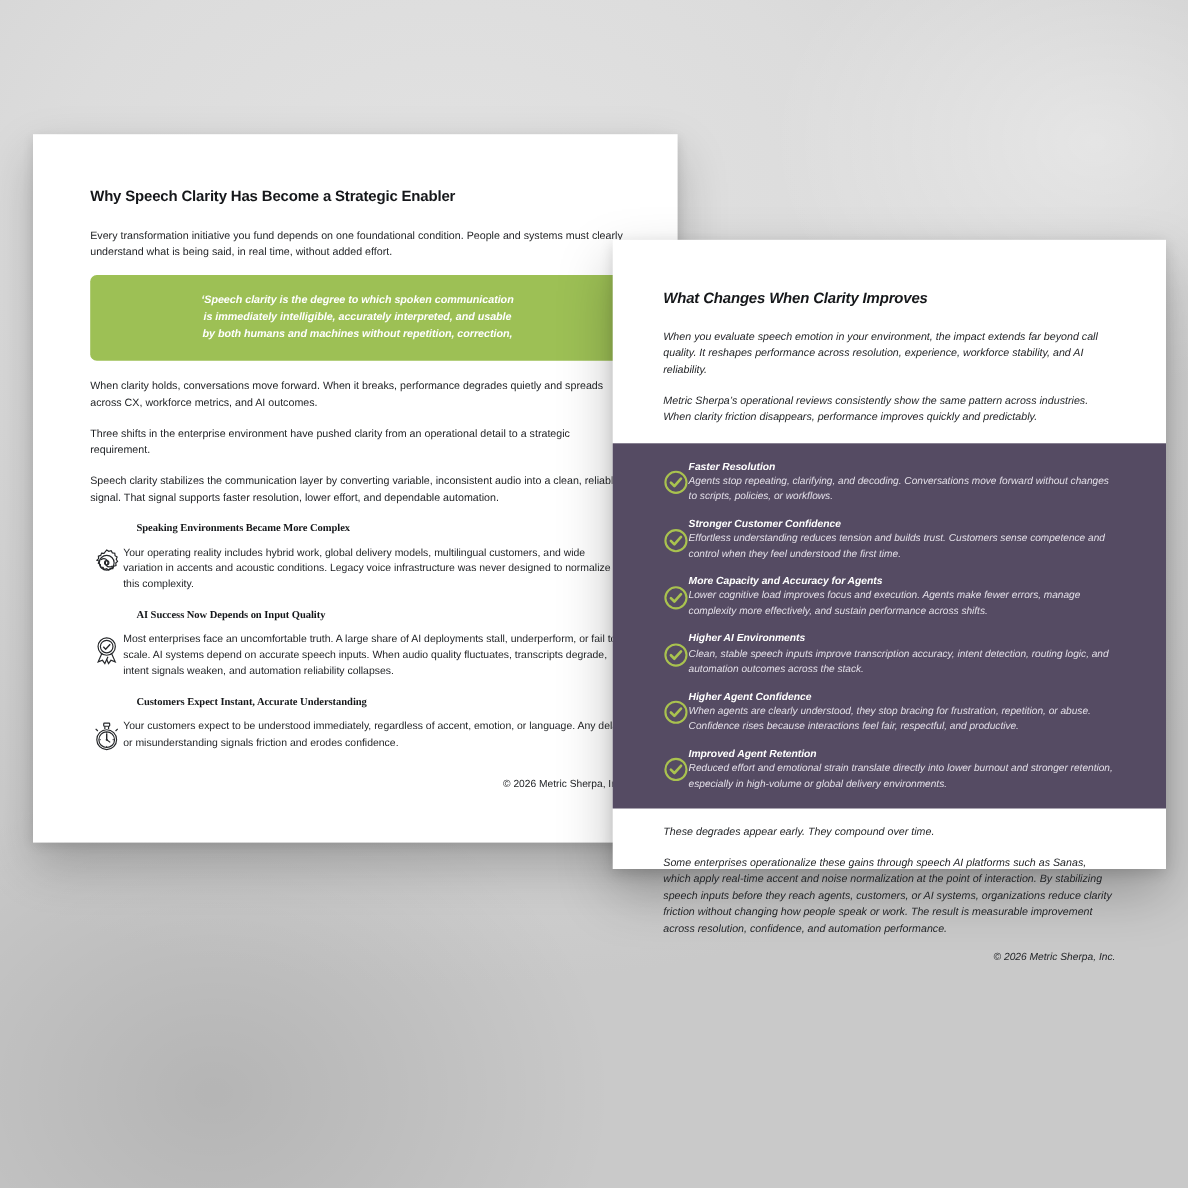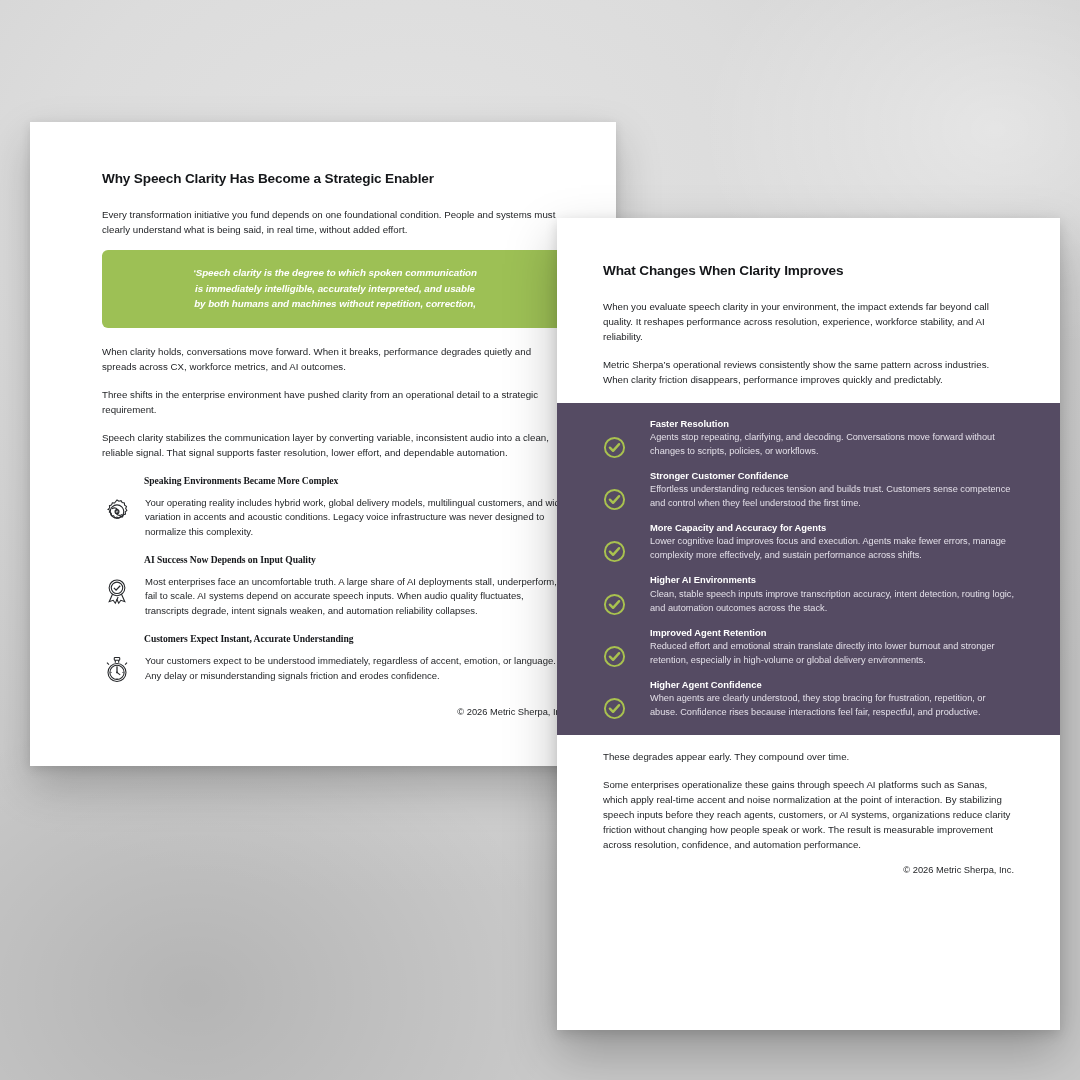--- a/index.html
+++ b/index.html
@@ -37,32 +37,33 @@
   .page {
     position: absolute;
     background: #ffffff;
     box-sizing: border-box;
   }
   #page-left {
     left: 30px;
     top: 122px;
     width: 586px;
     height: 644px;
-    padding: 48px 48px 20px 72px;
+    padding: 48px 48px 20px 52px;
     box-shadow: 0 20px 42px rgba(0,0,0,0.22), 0 3px 10px rgba(0,0,0,0.12);
     z-index: 2;
   }
   #page-right {
     left: 557px;
     top: 218px;
     width: 503px;
-    height: 812px;
+    height: 572px;
     padding: 44px 0 20px 0;
     box-shadow: 0 22px 48px rgba(0,0,0,0.26), 0 4px 12px rgba(0,0,0,0.14);
     z-index: 3;
+    font-style: italic;
   }
   .page-inner-pad {
     padding: 0 46px;
   }
 
   
   h1.doc-title {
     font-size: 13.6px;
     font-weight: bold;
     color: #15171a;
@@ -103,21 +104,21 @@
     font-size: 9.6px;
     font-weight: bold;
     color: #15171a;
     margin: 14px 0 10px 42px;
     letter-spacing: -0.05px;
     font-family: Liberation Serif, serif;
   }
   .shift-row {
     display: flex;
     align-items: flex-start;
-    gap: 13px;
+    gap: 0;
     margin-bottom: 6px;
   }
   .shift-icon {
     flex: 0 0 30px;
     width: 30px;
     height: 30px;
     margin-top: 1px;
   }
   .shift-icon svg { display: block; width: 30px; height: 30px; }
   .shift-body {
@@ -137,22 +138,22 @@
   #page-right .copyright { margin-top: 10px; }
 
   
   .benefits-band {
     background: #554b63;
     padding: 15px 46px 15px 46px;
     margin: 16px 0 14px 0;
   }
   .benefit-row {
     display: flex;
-    align-items: flex-end;
-    gap: 24px;
+    align-items: center;
+    gap: 0;
     margin-bottom: 11px;
   }
   .benefit-row:last-child { margin-bottom: 0; }
   .benefit-check {
     flex: 0 0 23px;
     width: 23px;
     height: 23px;
     margin-top: 1px;
   }
   .benefit-check svg { display: block; width: 23px; height: 23px; }
@@ -246,21 +247,21 @@
       </div>
     </div>
 
     <div class="copyright">© 2026 Metric Sherpa, Inc.</div>
   </div>
 
   <div class="page" id="page-right">
 
     <div class="page-inner-pad">
       <h1 class="doc-title">What Changes When Clarity Improves</h1>
-      <p class="body-text">When you evaluate speech clarity in your environment, the impact extends far beyond call quality. It reshapes performance across resolution, experience, workforce stability, and AI reliability.</p>
+      <p class="body-text">When you evaluate speech emotion in your environment, the impact extends far beyond call quality. It reshapes performance across resolution, experience, workforce stability, and AI reliability.</p>
       <p class="body-text">Metric Sherpa’s operational reviews consistently show the same pattern across industries. When clarity friction disappears, performance improves quickly and predictably.</p>
     </div>
 
     <div class="benefits-band">
 
       <div class="benefit-row">
         <span class="benefit-check">
           <svg viewBox="0 0 24 24" fill="none">
               <circle cx="12" cy="12" r="10" stroke="#a9c24f" stroke-width="2"></circle>
               <path d="M7.2 12.2l3.3 3.3 6.3-7.0" stroke="#a9c24f" stroke-width="2.5" stroke-linecap="round" stroke-linejoin="round"></path>
@@ -312,35 +313,35 @@
       </div>
 
       <div class="benefit-row">
         <span class="benefit-check">
           <svg viewBox="0 0 24 24" fill="none">
               <circle cx="12" cy="12" r="10" stroke="#a9c24f" stroke-width="2"></circle>
               <path d="M7.2 12.2l3.3 3.3 6.3-7.0" stroke="#a9c24f" stroke-width="2.5" stroke-linecap="round" stroke-linejoin="round"></path>
             </svg>
         </span>
         <div class="benefit-text">
+          <span class="benefit-title">Higher Agent Confidence</span>
+          <span class="benefit-desc">When agents are clearly understood, they stop bracing for frustration, repetition, or abuse. Confidence rises because interactions feel fair, respectful, and productive.</span>
+        </div>
+      </div>
+
+      <div class="benefit-row">
+        <span class="benefit-check">
+          <svg viewBox="0 0 24 24" fill="none">
+              <circle cx="12" cy="12" r="10" stroke="#a9c24f" stroke-width="2"></circle>
+              <path d="M7.2 12.2l3.3 3.3 6.3-7.0" stroke="#a9c24f" stroke-width="2.5" stroke-linecap="round" stroke-linejoin="round"></path>
+            </svg>
+        </span>
+        <div class="benefit-text">
           <span class="benefit-title">Improved Agent Retention</span>
           <span class="benefit-desc">Reduced effort and emotional strain translate directly into lower burnout and stronger retention, especially in high-volume or global delivery environments.</span>
-        </div>
-      </div>
-
-      <div class="benefit-row">
-        <span class="benefit-check">
-          <svg viewBox="0 0 24 24" fill="none">
-              <circle cx="12" cy="12" r="10" stroke="#a9c24f" stroke-width="2"></circle>
-              <path d="M7.2 12.2l3.3 3.3 6.3-7.0" stroke="#a9c24f" stroke-width="2.5" stroke-linecap="round" stroke-linejoin="round"></path>
-            </svg>
-        </span>
-        <div class="benefit-text">
-          <span class="benefit-title">Higher Agent Confidence</span>
-          <span class="benefit-desc">When agents are clearly understood, they stop bracing for frustration, repetition, or abuse. Confidence rises because interactions feel fair, respectful, and productive.</span>
         </div>
       </div>
 
     </div>
 
     <div class="page-inner-pad">
       <p class="body-text">These degrades appear early. They compound over time.</p>
       <p class="body-text">Some enterprises operationalize these gains through speech AI platforms such as Sanas, which apply real-time accent and noise normalization at the point of interaction. By stabilizing speech inputs before they reach agents, customers, or AI systems, organizations reduce clarity friction without changing how people speak or work. The result is measurable improvement across resolution, confidence, and automation performance.</p>
       <div class="copyright">© 2026 Metric Sherpa, Inc.</div>
     </div>

